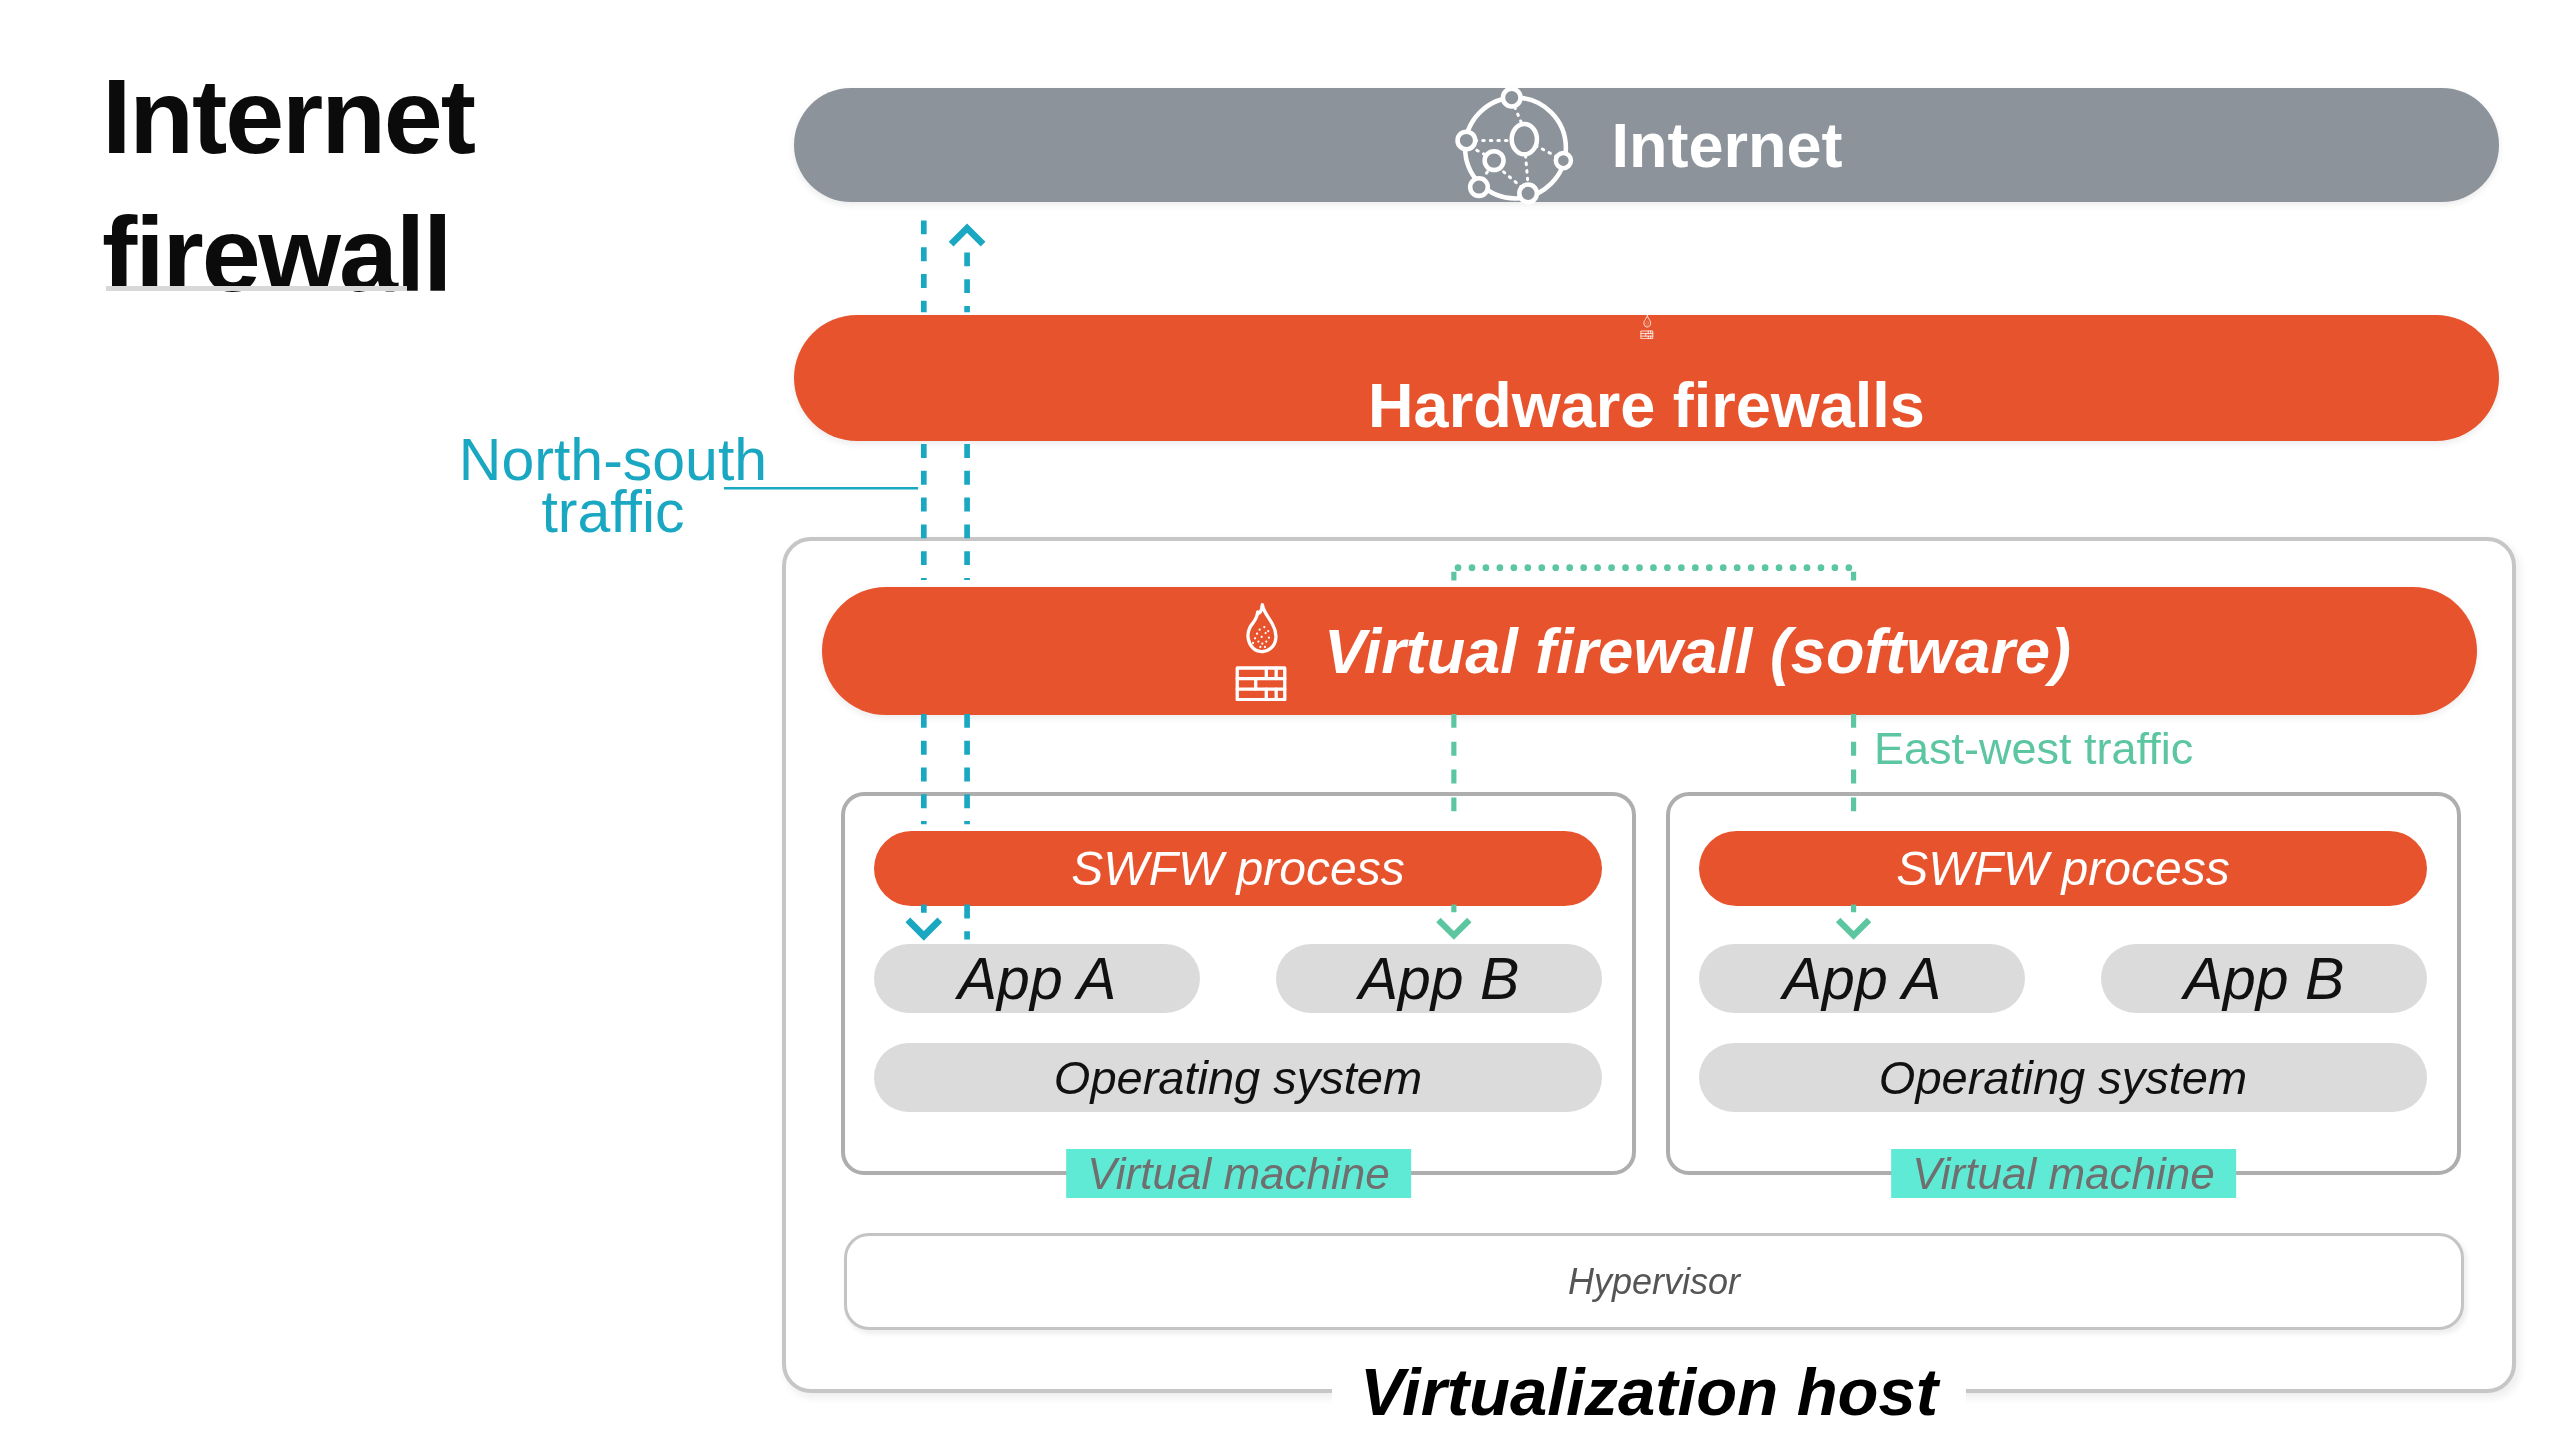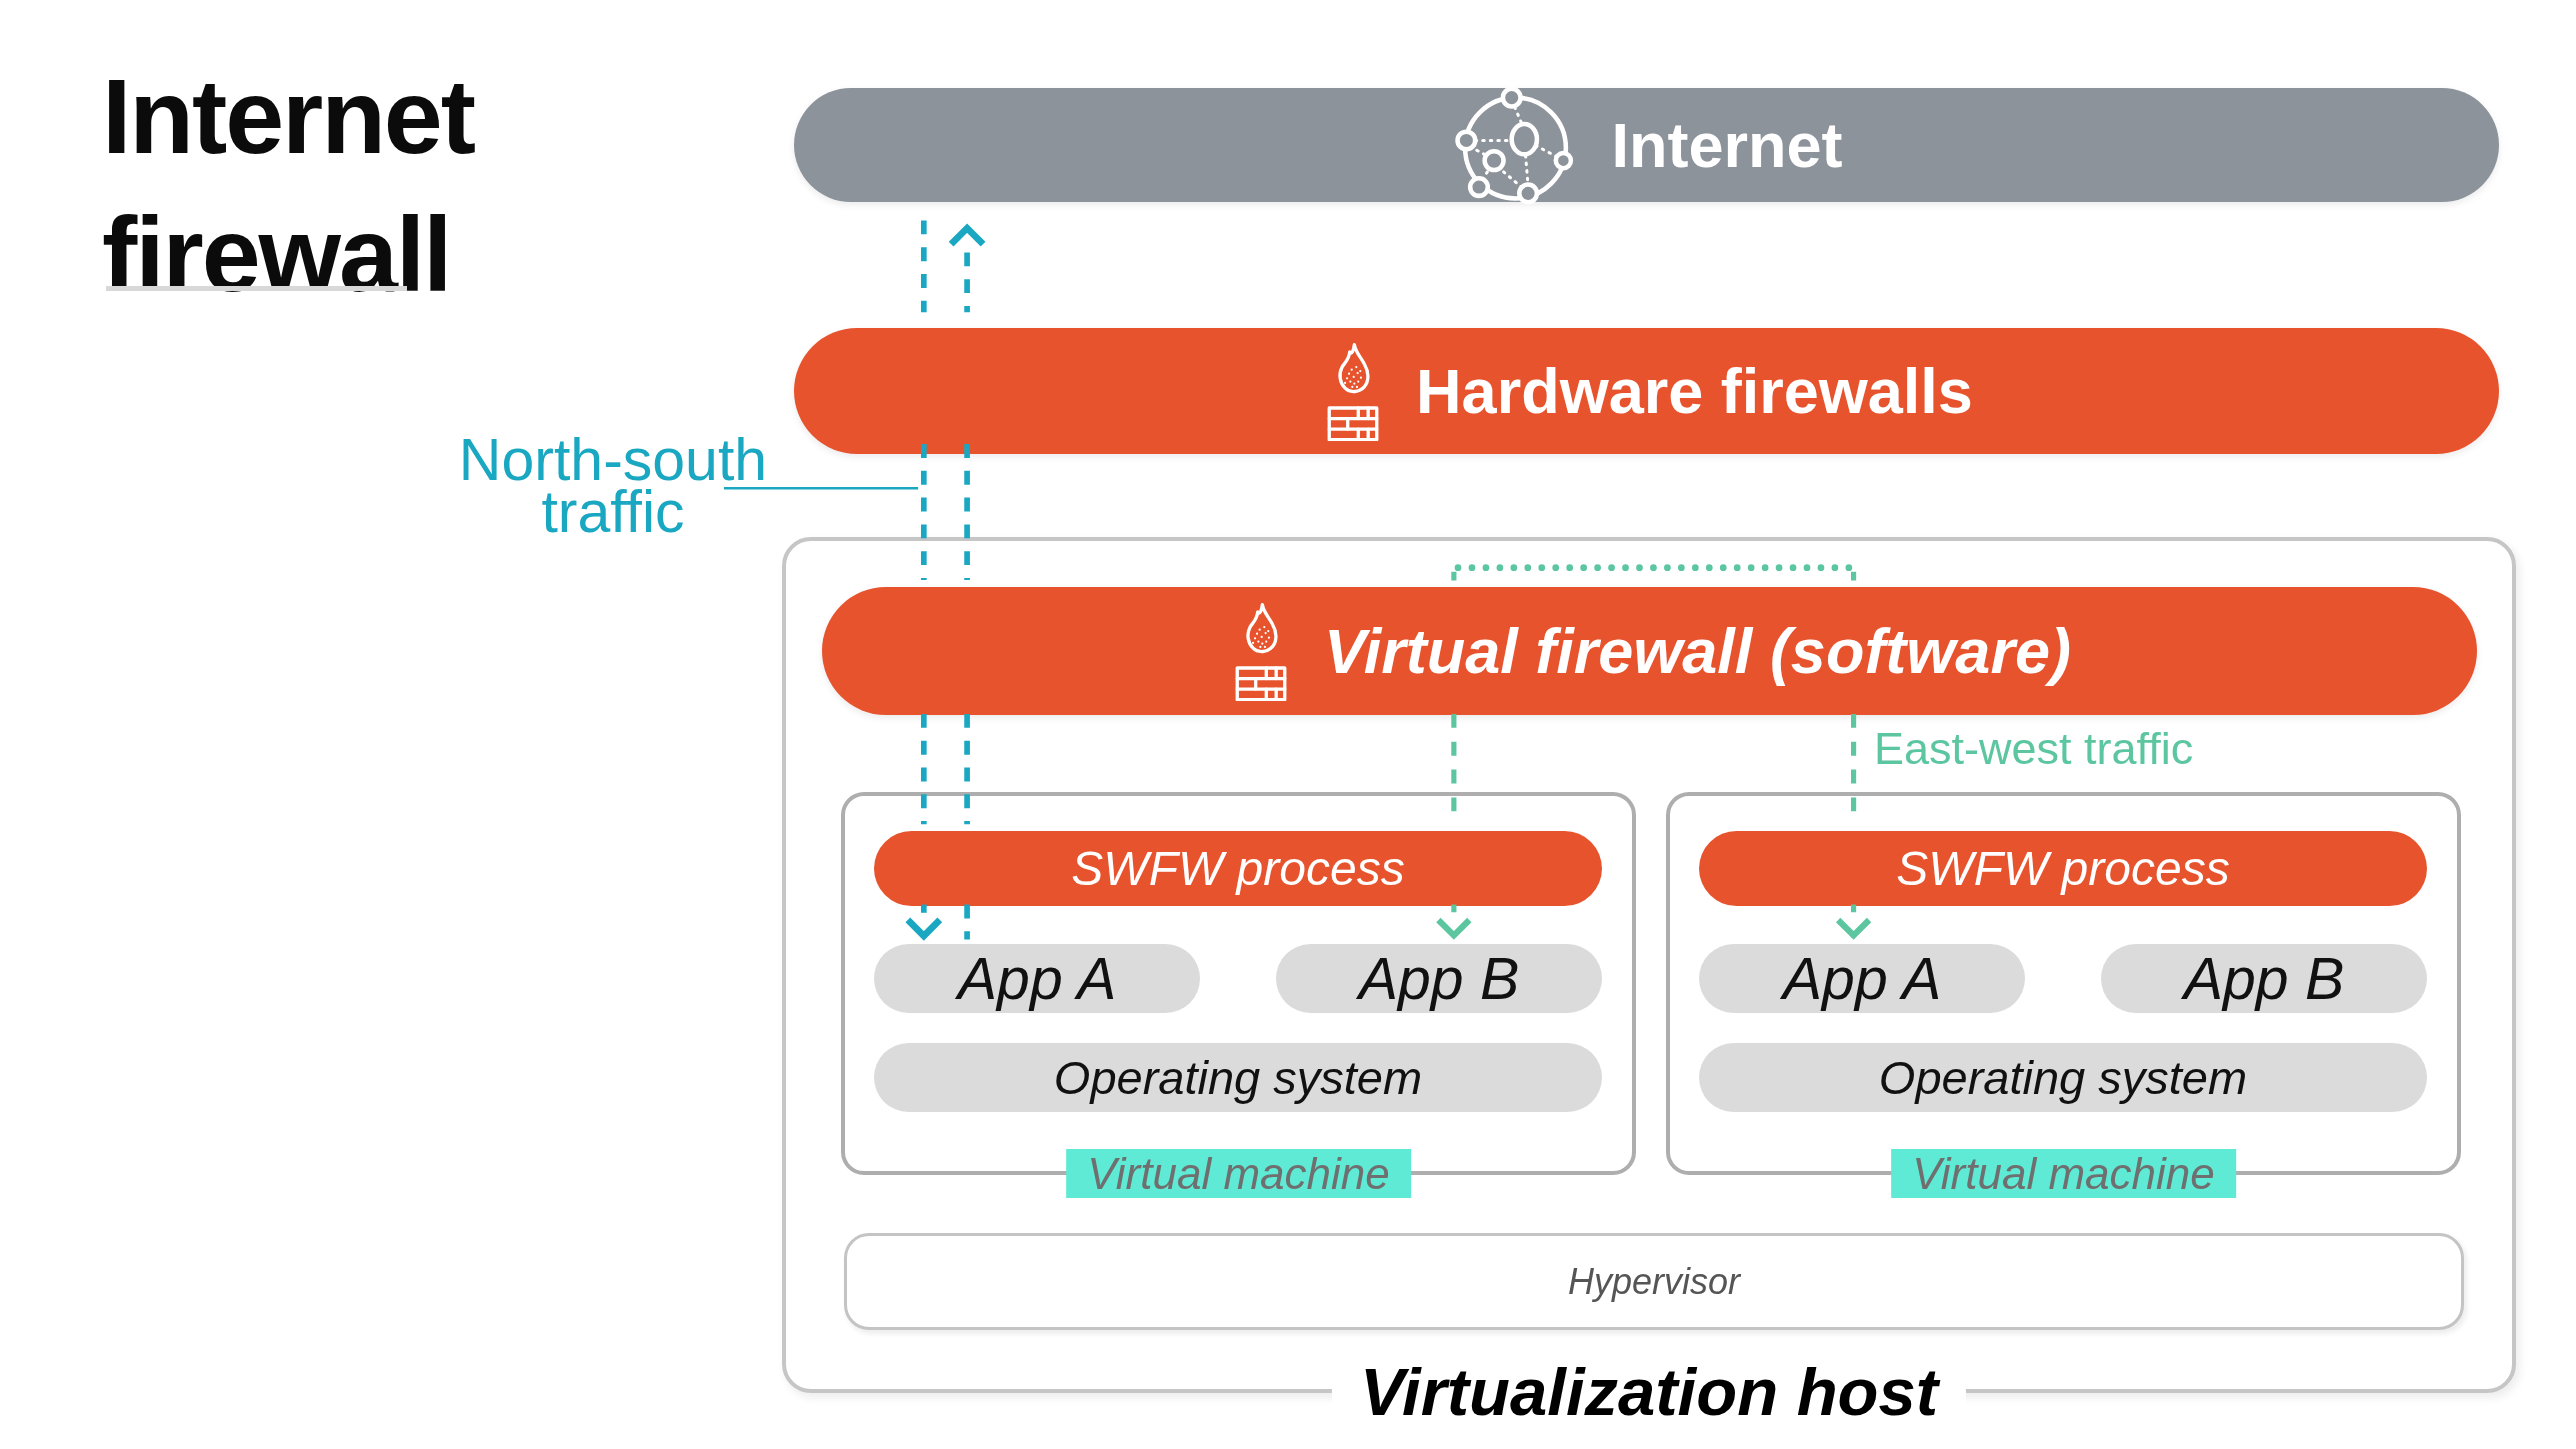--- a/index.html
+++ b/index.html
@@ -8,21 +8,21 @@
 
   
   .page-title{position:absolute;left:102px;top:47px;font-size:106px;font-weight:bold;
               line-height:138px;letter-spacing:-2.1px;color:var(--title-text);}
   .title-divider{position:absolute;left:106px;top:286px;width:301px;height:4.6px;background:var(--divider);}
 
   
   .bar{position:absolute;display:flex;align-items:center;justify-content:center;gap:30px;
        color:#fff;font-weight:bold;font-size:63px;box-shadow:0 3.1px 7.2px rgba(0,0,0,0.08);}
   .bar-internet{left:794px;top:88px;width:1705px;height:114px;border-radius:64px;background:var(--bar-gray);}
-  .bar-hardware{left:794px;top:328px;width:1705px;height:126px;border-radius:63px;background:var(--orange);}
+  .bar-hardware{left:794px;top:315px;width:1705px;height:126px;border-radius:63px;background:var(--orange);flex-direction:column;}
   .bar-vfw{left:36px;top:46px;width:1655px;height:128px;border-radius:64px;background:var(--orange);position:absolute;}
 
   
   .host{position:absolute;left:782px;top:537px;width:1726px;height:848px;background:#fff;
         border:4.1px solid var(--host-border);border-radius:29px;box-shadow:3.6px 4.6px 8.2px rgba(0,0,0,0.07);font-style:italic;}
   .host-label{position:absolute;left:50%;bottom:-31px;transform:translateX(-50%);background:#fff;
               padding:0 28px;font-size:67px;font-weight:bold;color:var(--host-label-text);
               line-height:57px;white-space:nowrap;}
 
   

